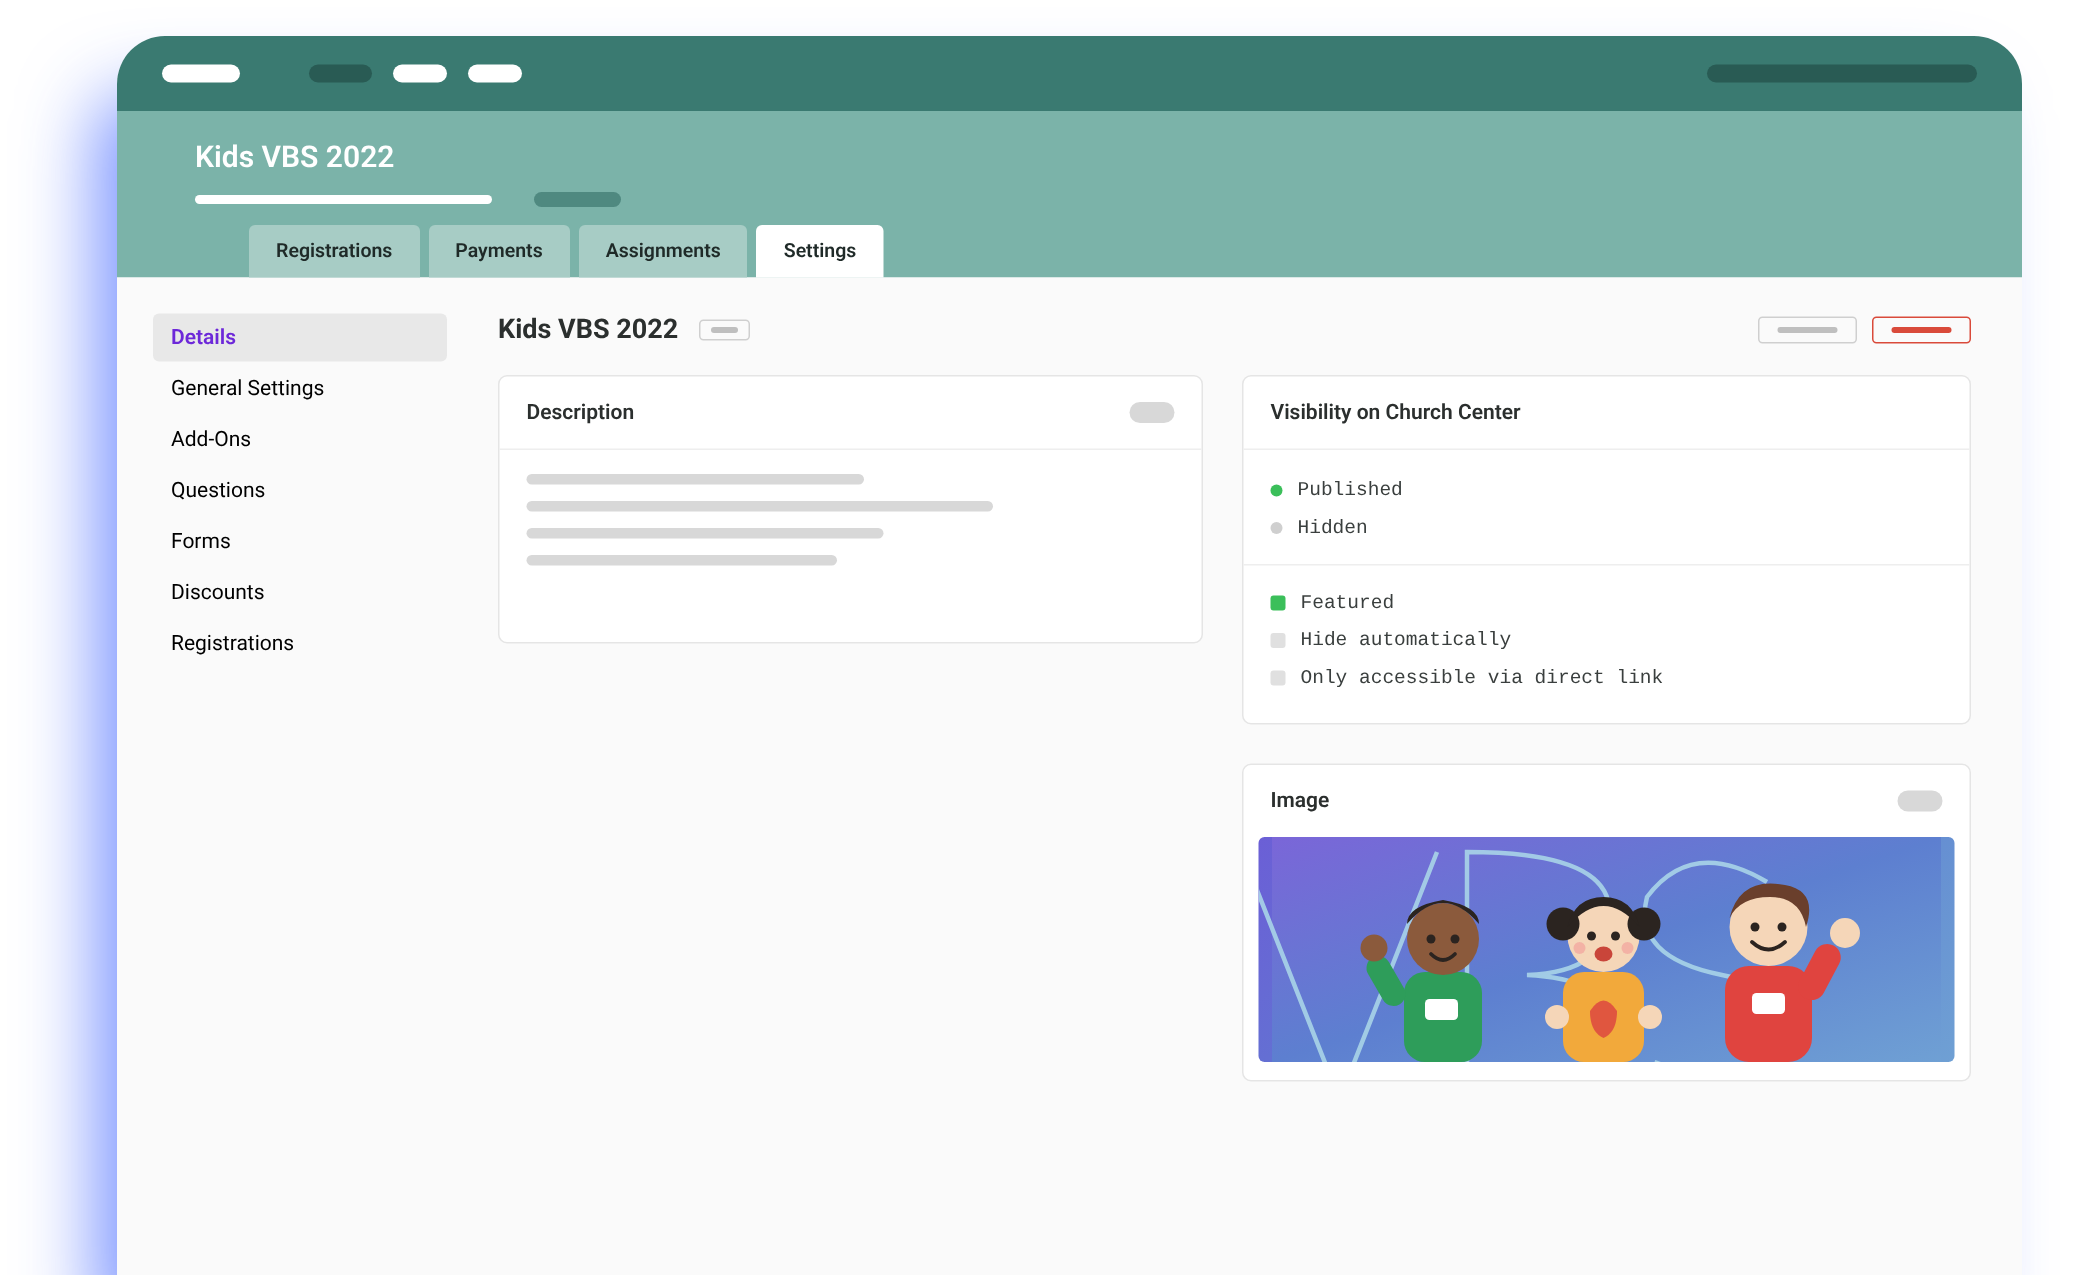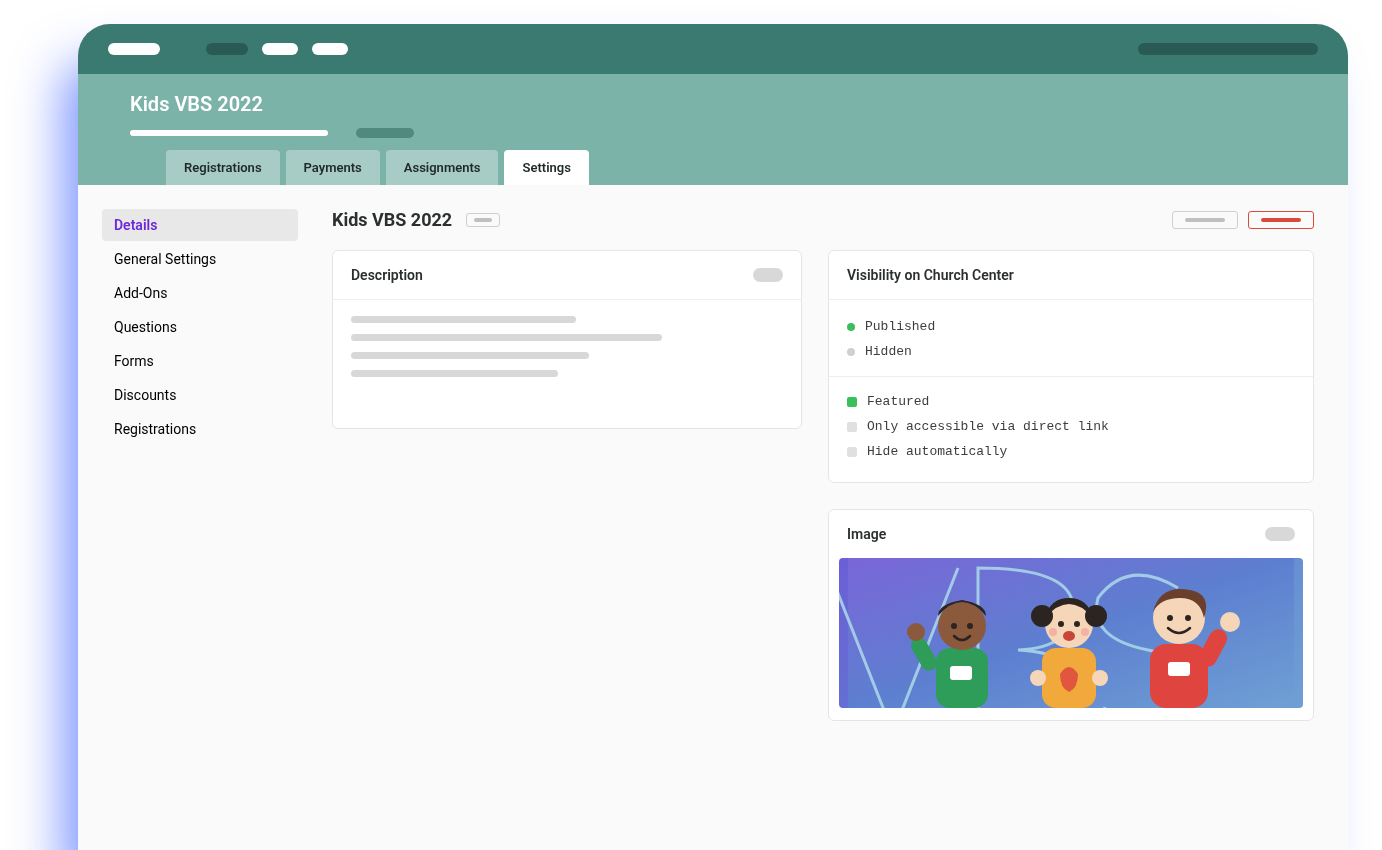--- a/index.html
+++ b/index.html
@@ -212,25 +212,25 @@
                 <span class="dot"></span>
                 <span>Hidden</span>
               </div>
               <div class="vis-divider"></div>
               <div class="vis-item">
                 <span class="sq green"></span>
                 <span>Featured</span>
               </div>
               <div class="vis-item">
                 <span class="sq"></span>
+                <span>Hide automatically</span>
+              </div>
+              <div class="vis-item">
+                <span class="sq"></span>
                 <span>Only accessible via direct link</span>
-              </div>
-              <div class="vis-item">
-                <span class="sq"></span>
-                <span>Hide automatically</span>
               </div>
             </div>
           </div>
 
           <div class="card">
             <div class="card-head">
               <span>Image</span>
               <div class="pill-action"></div>
             </div>
             <div class="image-box">

